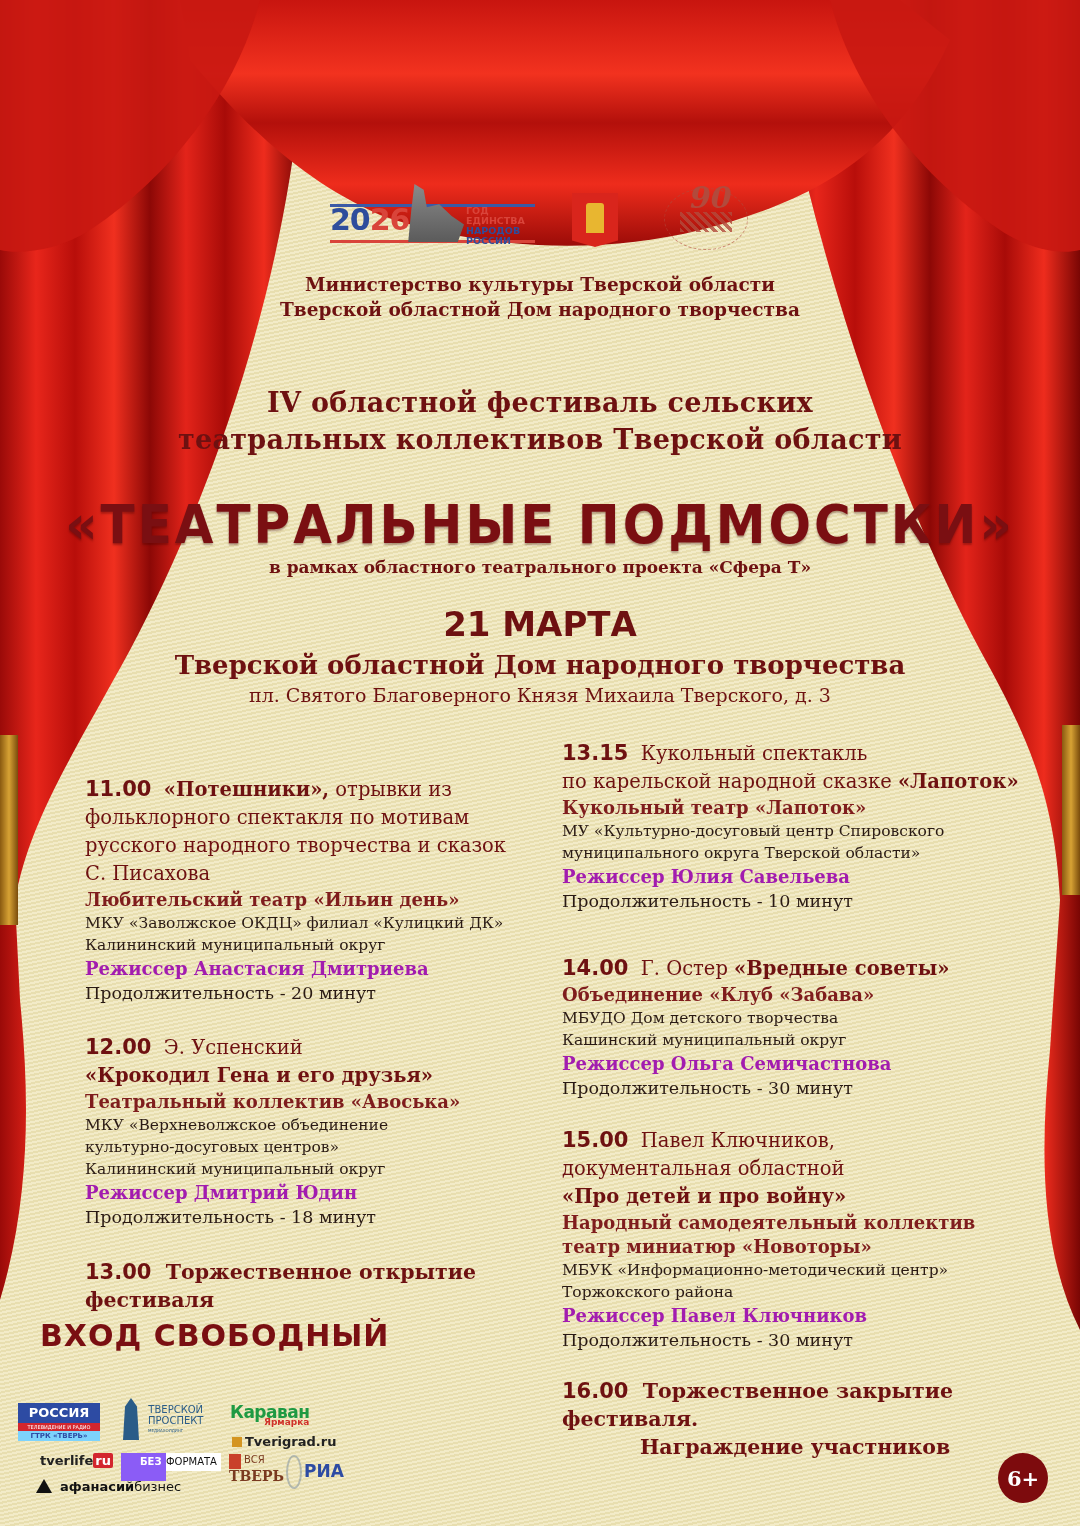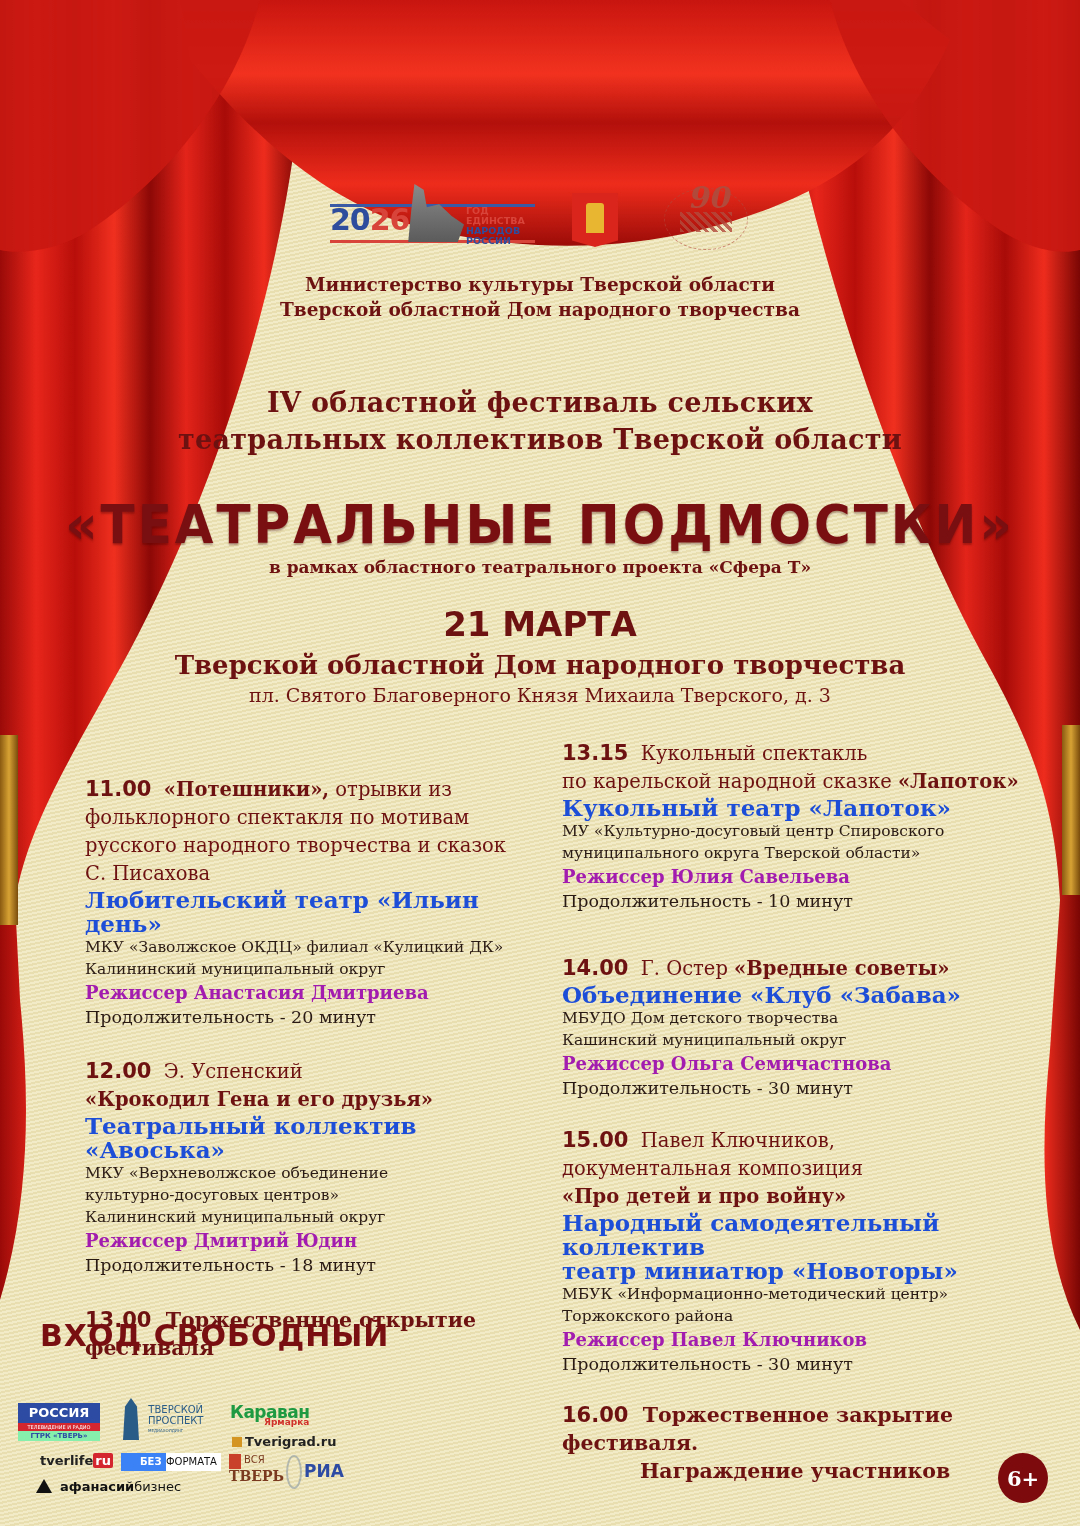--- a/index.html
+++ b/index.html
@@ -39,49 +39,49 @@
   .date { top:604px; left:0; width:1080px; font:bold 34px "DejaVu Sans", sans-serif; color:#6e1111; }
   .venue { top:650px; left:0; width:1080px; font-size:26px; font-weight:bold; color:#6e1111; }
   .addr { top:684px; left:0; width:1080px; font-size:19px; color:#6e1111; }
 
   .col-left { left:85px; top:776px; width:460px; }
   .col-right { left:562px; top:740px; width:500px; }
   .ev { margin-bottom:0; }
   .time { font:bold 21px "DejaVu Sans", sans-serif; color:#6e1111; }
   .big { font-size:19.5px; line-height:28px; color:#6e1111; }
   .bigb { font-size:19.5px; line-height:28px; font-weight:bold; color:#6e1111; }
-  .grp { font-size:23px; line-height:24px; font-weight:bold; color:#1d4ed8; }
+  .grp { font-size:18px; line-height:24px; font-weight:bold; color:#7f1d1d; }
   .org-line { font-size:15.5px; line-height:22px; color:#2a1a14; }
   .dir { font-size:18px; line-height:25px; font-weight:bold; color:#a21caf; }
   .dur { font-size:17.5px; line-height:25px; color:#2a1a14; }
   .closing { font-size:20.5px; line-height:28px; font-weight:bold; color:#6e1111; }
 
   .free { left:40px; top:1318px; font:bold 30px "DejaVu Sans", sans-serif; color:#7a0f12; letter-spacing:1px; }
 
   .badge { left:998px; top:1453px; width:50px; height:50px; border-radius:50%; background:#7d0b0d; color:#fff; font:bold 21px "DejaVu Serif", serif; display:flex; align-items:center; justify-content:center; z-index:3; }
 
   
   .sp { position:absolute; font-family:"DejaVu Sans", sans-serif; }
   .sp-rossia { left:18px; top:1403px; width:82px; height:42px; }
   .sp-rossia .top { background:#2d4ba3; color:#fff; font:bold 13px "DejaVu Sans",sans-serif; height:20px; text-align:center; line-height:20px; }
   .sp-rossia .mid { background:#d3262e; color:#fff; font:5px "DejaVu Sans",sans-serif; height:8px; text-align:center; line-height:8px; }
-  .sp-rossia .bot { background:#86efac; color:#2d4ba3; font:bold 7px "DejaVu Sans",sans-serif; height:10px; text-align:center; line-height:10px; }
+  .sp-rossia .bot { background:#7dd3fc; color:#2d4ba3; font:bold 7px "DejaVu Sans",sans-serif; height:10px; text-align:center; line-height:10px; }
   .sp-tp { left:121px; top:1398px; width:85px; height:47px;text-align:center; }
   .sp-tp .tower { position:absolute; left:0; top:0; width:20px; height:42px; background:#2a5c88; clip-path:polygon(50% 0,80% 20%,90% 100%,10% 100%,20% 20%); }
   .sp-tp .t { position:absolute; left:27px; top:6px; font:10px/11px "DejaVu Sans",sans-serif; color:#2a5c88; }
   .sp-tp .s { position:absolute; left:27px; top:30px; font:4px "DejaVu Sans",sans-serif; color:#2a5c88; }
   .sp-karavan { left:230px; top:1402px; }
   .sp-karavan .k { font:bold 17px "DejaVu Sans",sans-serif; color:#1e9a43; letter-spacing:-0.5px; }
   .sp-karavan .y { font:bold 9px "DejaVu Sans",sans-serif; color:#d0312a; margin-left:34px; margin-top:-5px; }
   .sp-tg { left:232px; top:1434px; font:bold 13px "DejaVu Sans",sans-serif; color:#222; }
   .sp-tg .ic { display:inline-block; width:10px; height:10px; background:#d49522; margin-right:3px; vertical-align:-1px; }
   .sp-tverlife { left:40px; top:1453px; font:bold 13px "DejaVu Sans",sans-serif; color:#222; }
   .sp-tverlife .ru { background:#d3262e; color:#fff; padding:0 2px; border-radius:2px; }
   .sp-bez { left:121px; top:1453px; width:100px; height:18px; background:#fff; }
-  .sp-bez .l { position:absolute; left:0; top:0; width:45px; height:18px; background:#3b82f6; color:#fff; font:bold 10px/18px "DejaVu Sans",sans-serif; padding-left:19px; }
+  .sp-bez .l { position:absolute; left:0; top:0; width:45px; height:28px; background:#8b5cf6; color:#fff; font:bold 10px/18px "DejaVu Sans",sans-serif; padding-left:19px; }
   .sp-bez .r { position:absolute; left:45px; top:0; font:10px/18px "DejaVu Sans",sans-serif; color:#111; }
   .sp-afanasy { left:36px; top:1479px; font:bold 13px "DejaVu Sans",sans-serif; color:#111; }
   .sp-afanasy .ic { display:inline-block; width:0; height:0; border-left:8px solid transparent; border-right:8px solid transparent; border-bottom:14px solid #111; margin-right:8px; vertical-align:-2px; }
   .sp-afanasy .n { font-weight:normal; }
   .sp-vsya { left:229px; top:1454px; width:46px; height:51px; }
   .sp-vsya .ic { position:absolute; left:0; top:0; width:12px; height:15px; background:#c9412a; }
   .sp-vsya .a { position:absolute; left:15px; top:0; font:10px "DejaVu Sans",sans-serif; color:#7a3a20; }
   .sp-vsya .b { position:absolute; left:0; top:14px; font:bold 14px "DejaVu Serif",serif; color:#7a3a20; }
   .sp-ria { left:286px; top:1455px; width:60px; height:26px; }
   .sp-ria .ic { position:absolute; left:0; top:0; width:16px; height:34px; border-radius:50%; border:2px solid rgba(120,140,160,0.5); }
@@ -208,21 +208,21 @@
     <div class="ev" style="margin-top:41px">
       <div class="big"><span class="time">14.00</span>&nbsp;&nbsp;<span>Г. Остер </span><span class="bigb">«Вредные советы»</span></div>
       <div class="grp">Объединение «Клуб «Забава»</div>
       <div class="org-line">МБУДО Дом детского творчества</div>
       <div class="org-line">Кашинский муниципальный округ</div>
       <div class="dir">Режиссер Ольга Семичастнова</div>
       <div class="dur">Продолжительность -  30 минут</div>
     </div>
     <div class="ev" style="margin-top:26px">
       <div class="big"><span class="time">15.00</span>&nbsp;&nbsp;<span>Павел Ключников,</span></div>
-      <div class="big">документальная композиция</div>
+      <div class="big">документальная областной</div>
       <div class="bigb">«Про детей и про войну»</div>
       <div class="grp">Народный самодеятельный коллектив</div>
       <div class="grp">театр миниатюр «Новоторы»</div>
       <div class="org-line">МБУК «Информационно-методический центр»</div>
       <div class="org-line">Торжокского района</div>
       <div class="dir">Режиссер Павел Ключников</div>
       <div class="dur">Продолжительность - 30 минут</div>
     </div>
     <div class="ev" style="margin-top:24px">
       <div class="closing"><span class="time">16.00</span>&nbsp;&nbsp;<span>Торжественное закрытие фестиваля.</span></div>

